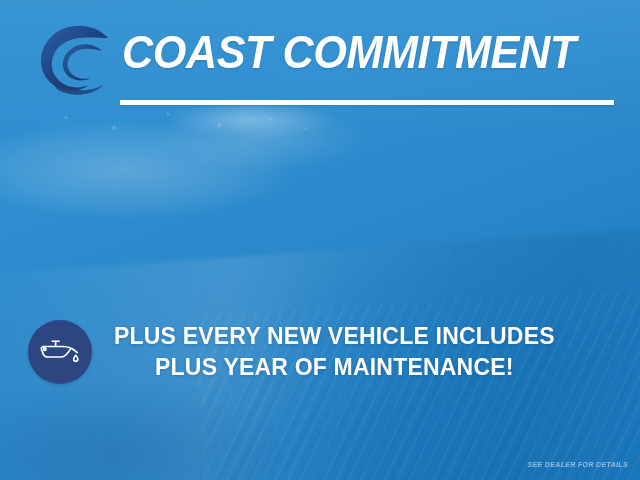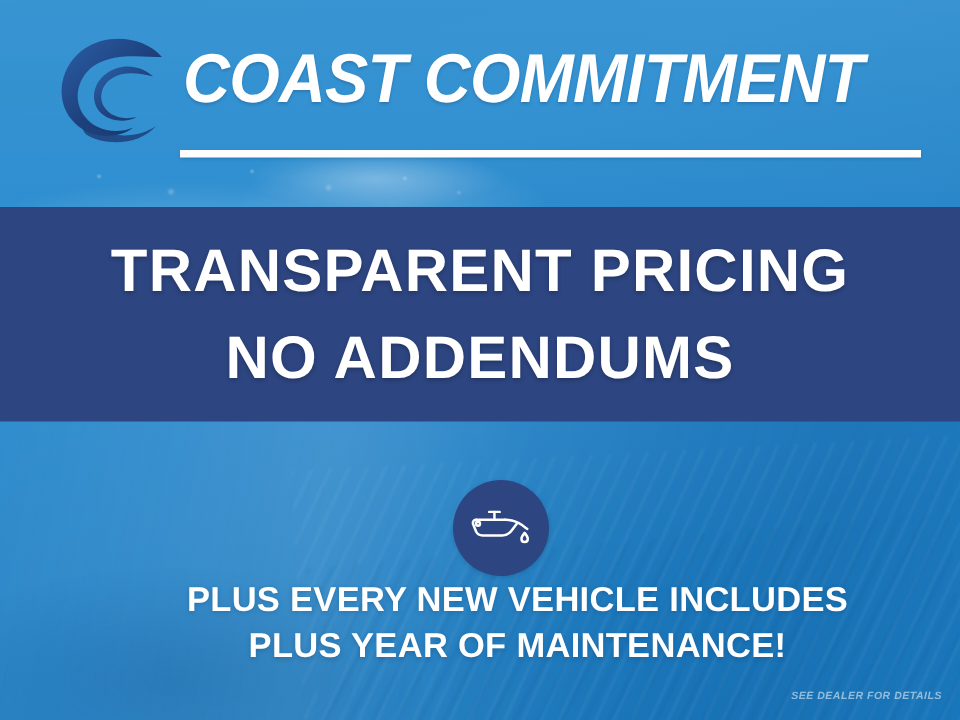--- a/index.html
+++ b/index.html
@@ -186,21 +186,20 @@
   #promo-row {
     position: absolute;
     left: 0;
     top: 320px;
     width: 640px;
     display: flex;
     align-items: center;
     justify-content: flex-start;
     padding-left: 28px;
     box-sizing: border-box;
-    flex-direction: column;
   }
   #promo-icon-circle {
     width: 64px;
     height: 64px;
     border-radius: 50%;
     background: #2d4580;
     flex: 0 0 auto;
     display: flex;
     align-items: center;
     justify-content: center;
@@ -264,24 +263,20 @@
         <path d="M78,33 C70,25 56,24 47,31 C37,38 36,51 44,58 C50,63 60,64 67,60 C59,62 50,60 46,54 C41,47 44,38 51,34 C59,29 70,31 78,33 Z" fill="url(#swirlGrad)" opacity="0.95"></path>
         <path d="M30,60 C42,74 66,76 80,66 C70,78 48,80 34,72 C31,70 30,65 30,60 Z" fill="#1d3f7a" opacity="0.85"></path>
       </svg>
     </div>
 
     <div id="brand-title">COAST COMMITMENT</div>
 
     <div id="header-rule"></div>
   </div>
 
-  <div id="headline-band">
-    <div class="headline-line">TRANSPARENT PRICING</div>
-    <div class="headline-line second">NO ADDENDUMS</div>
-  </div>
 
   <div id="promo-row">
 
     <div id="promo-icon-circle">
       <span>
         <svg viewBox="0 0 48 34" width="42" height="30" aria-hidden="true">
           <g fill="none" stroke="#ffffff" stroke-width="1.9" stroke-linecap="round" stroke-linejoin="round">
 
             <path d="M5,13 C3,13 2,15 3,17 L5,22 C6,24 8,25 10,25 L25,25 C28,25 31,23 33,20 L36,16"></path>
             <path d="M5,13 L27,13"></path>

